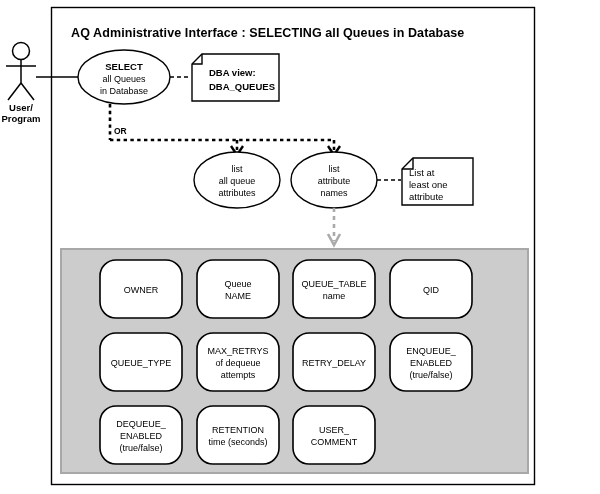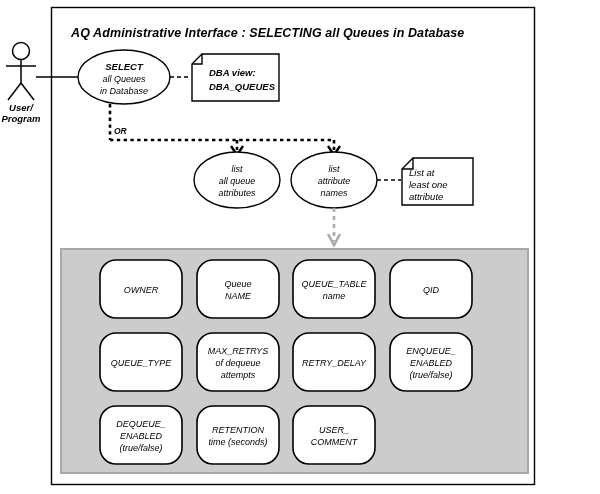--- a/index.html
+++ b/index.html
@@ -1,18 +1,18 @@
 <!DOCTYPE html>
 <html><head>
 <meta charset="utf-8">
 <style>
   html,body{margin:0;padding:0;background:#ffffff;}
   body{width:600px;height:494px;position:relative;overflow:hidden;
        font-family:"Liberation Sans","DejaVu Sans",sans-serif;color:#000;}
-  #stage{position:absolute;left:0;top:0;width:600px;height:494px;font-style:italic;}
+  #stage{position:absolute;left:0;top:0;width:600px;height:494px;}
   svg#diagram{position:absolute;left:0;top:0;width:600px;height:494px;display:block;}
   text{font-family:"Liberation Sans","DejaVu Sans",sans-serif;fill:#000;}
   .ttl{font-size:12.5px;font-weight:bold;letter-spacing:.1px;}
   .actor-lbl{font-size:9.5px;font-weight:bold;}
   .uc-b{font-size:9.5px;font-weight:bold;}
   .uc{font-size:9px;}
   .note-b{font-size:9.5px;font-weight:bold;}
   .note{font-size:9.5px;}
   .or-lbl{font-size:8.5px;font-weight:bold;}
   .attr{font-size:9px;}

